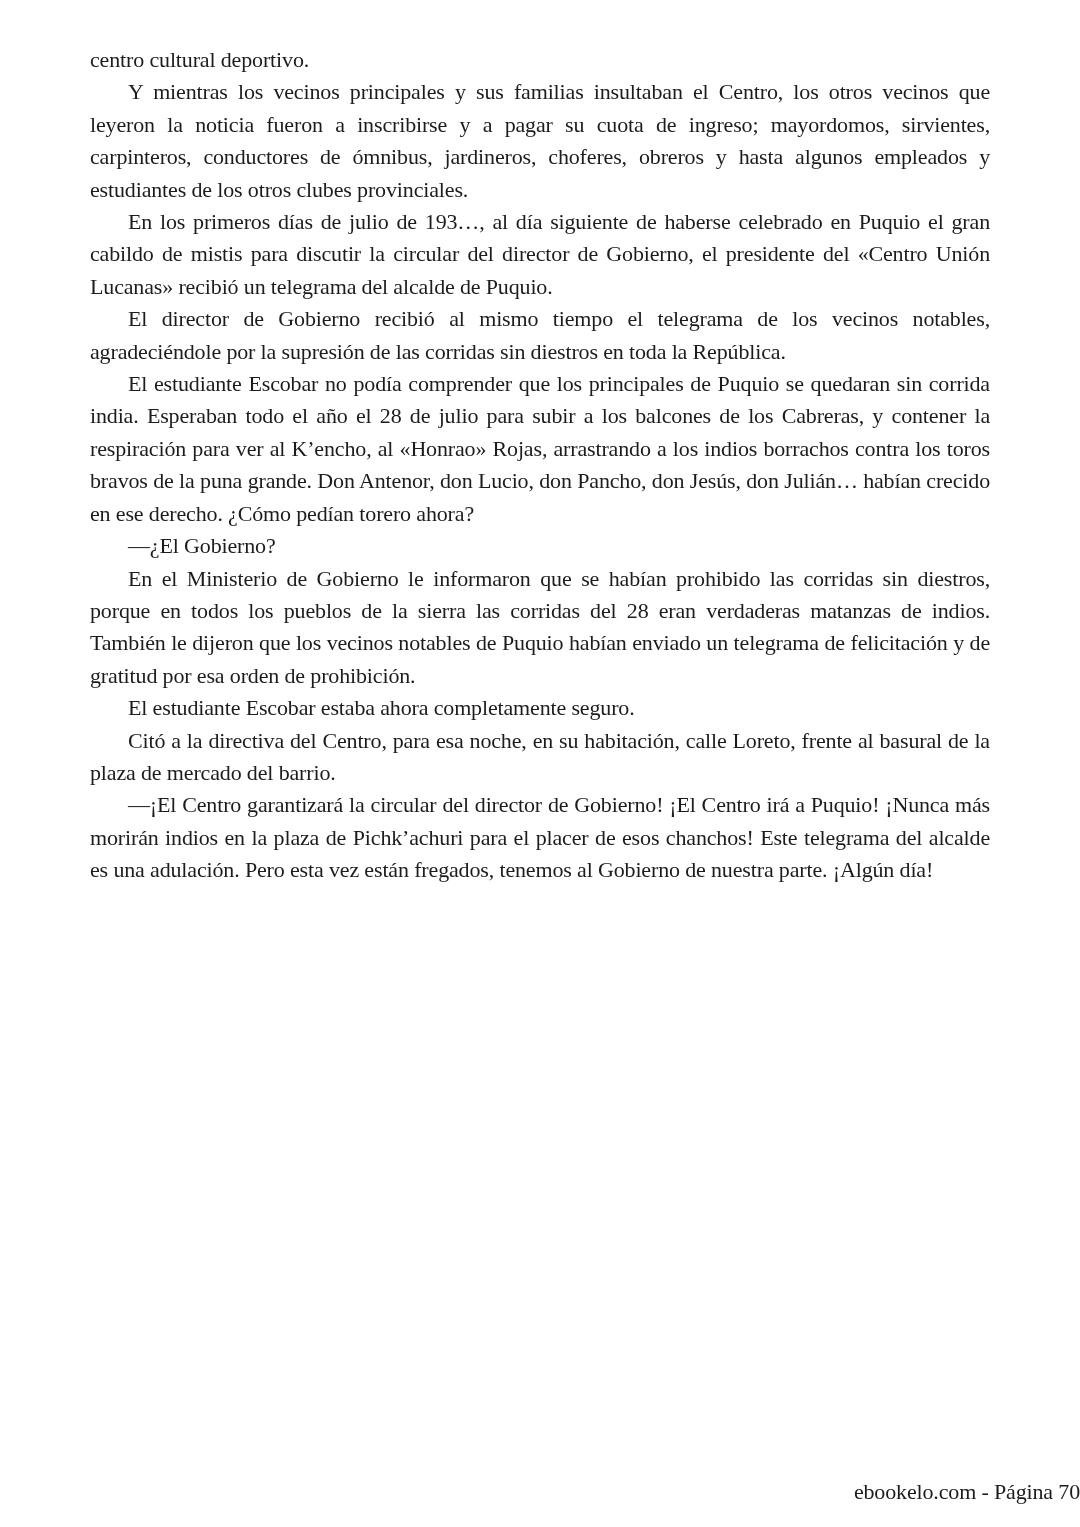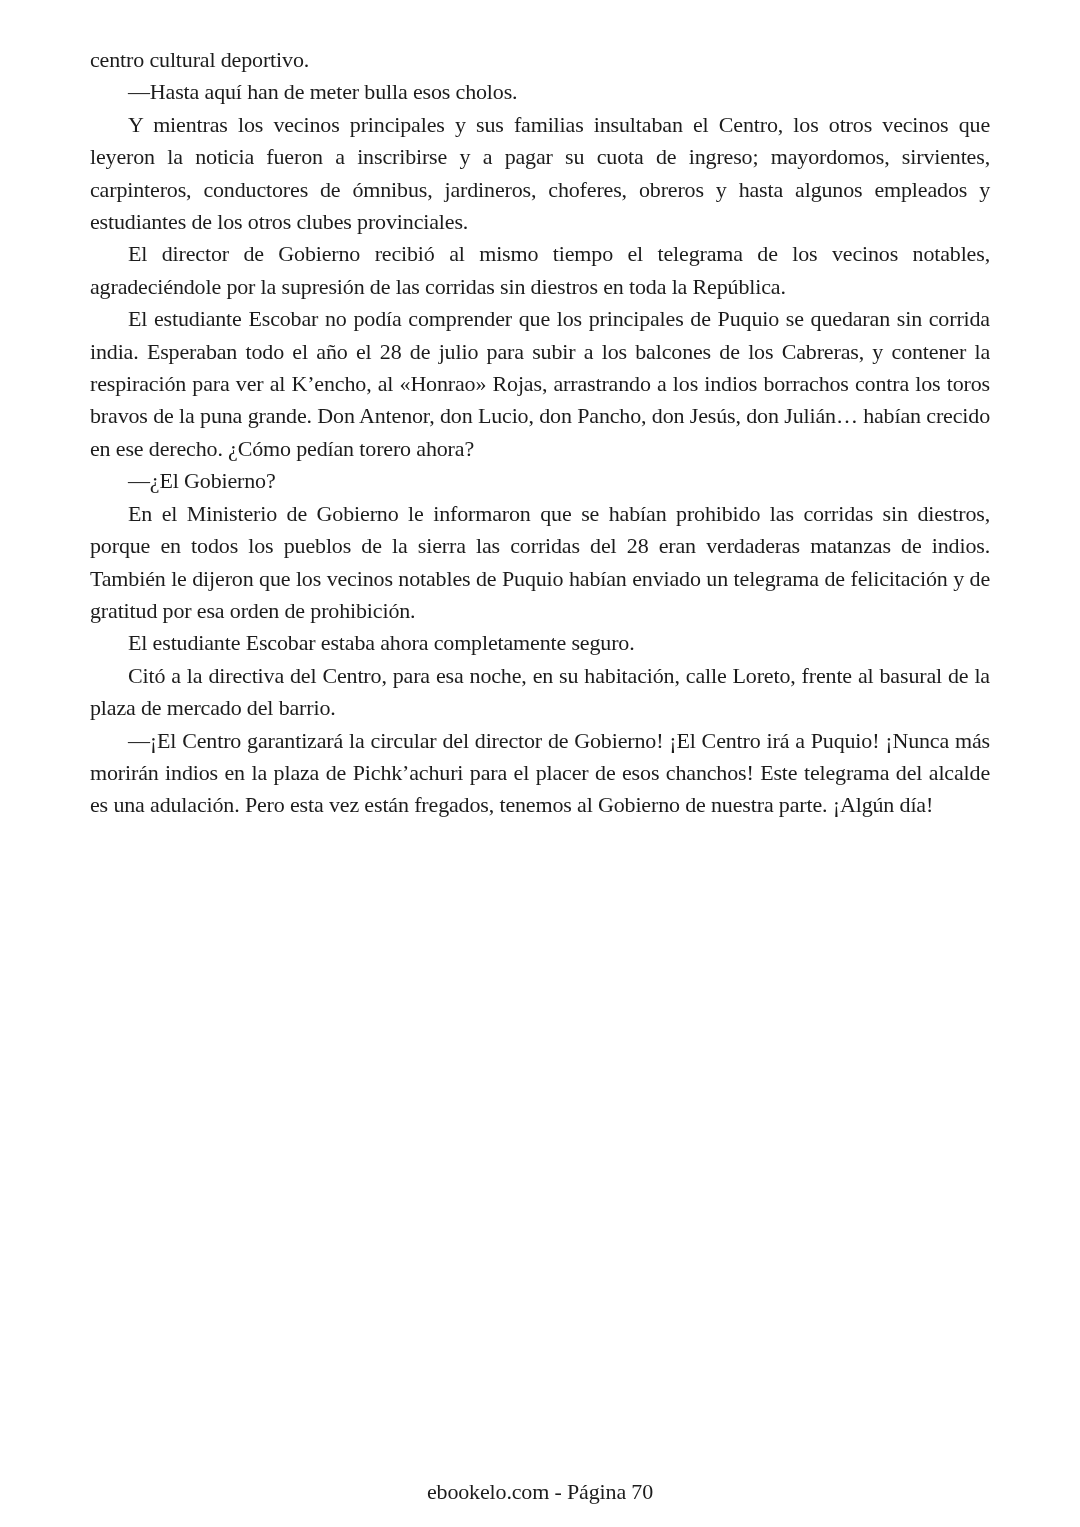--- a/index.html
+++ b/index.html
@@ -30,33 +30,33 @@
     text-indent: 38px;
   }
   .page p.no-indent {
     text-indent: 0;
   }
   .page-footer {
     position: absolute;
     left: 0;
     right: 0;
     bottom: 22px;
-    text-align: center;
+    text-align: right;
     font-size: 22px;
     letter-spacing: -0.15px;
     margin-top: 47px;
   }
 </style>
 </head>
 <body>
 
 <main class="page">
   <p class="no-indent">centro cultural deportivo.</p>
-  <p>—Hasta aquí han de meter bulla esos cholos.</p>
   <p>Y mientras los vecinos principales y sus familias insultaban el Centro, los otros vecinos que leyeron la noticia fueron a inscribirse y a pagar su cuota de ingreso; mayordomos, sirvientes, carpinteros, conductores de ómnibus, jardineros, choferes, obreros y hasta algunos empleados y estudiantes de los otros clubes provinciales.</p>
+  <p>En los primeros días de julio de 193…, al día siguiente de haberse celebrado en Puquio el gran cabildo de mistis para discutir la circular del director de Gobierno, el presidente del «Centro Unión Lucanas» recibió un telegrama del alcalde de Puquio.</p>
   <p>El director de Gobierno recibió al mismo tiempo el telegrama de los vecinos notables, agradeciéndole por la supresión de las corridas sin diestros en toda la República.</p>
   <p>El estudiante Escobar no podía comprender que los principales de Puquio se quedaran sin corrida india. Esperaban todo el año el 28 de julio para subir a los balcones de los Cabreras, y contener la respiración para ver al K’encho, al «Honrao» Rojas, arrastrando a los indios borrachos contra los toros bravos de la puna grande. Don Antenor, don Lucio, don Pancho, don Jesús, don Julián… habían crecido en ese derecho. ¿Cómo pedían torero ahora?</p>
   <p>—¿El Gobierno?</p>
   <p>En el Ministerio de Gobierno le informaron que se habían prohibido las corridas sin diestros, porque en todos los pueblos de la sierra las corridas del 28 eran verdaderas matanzas de indios. También le dijeron que los vecinos notables de Puquio habían enviado un telegrama de felicitación y de gratitud por esa orden de prohibición.</p>
   <p>El estudiante Escobar estaba ahora completamente seguro.</p>
   <p>Citó a la directiva del Centro, para esa noche, en su habitación, calle Loreto, frente al basural de la plaza de mercado del barrio.</p>
   <p>—¡El Centro garantizará la circular del director de Gobierno! ¡El Centro irá a Puquio! ¡Nunca más morirán indios en la plaza de Pichk’achuri para el placer de esos chanchos! Este telegrama del alcalde es una adulación. Pero esta vez están fregados, tenemos al Gobierno de nuestra parte. ¡Algún día!</p>
 </main>
 
 <div class="page-footer">ebookelo.com - Página 70</div>

